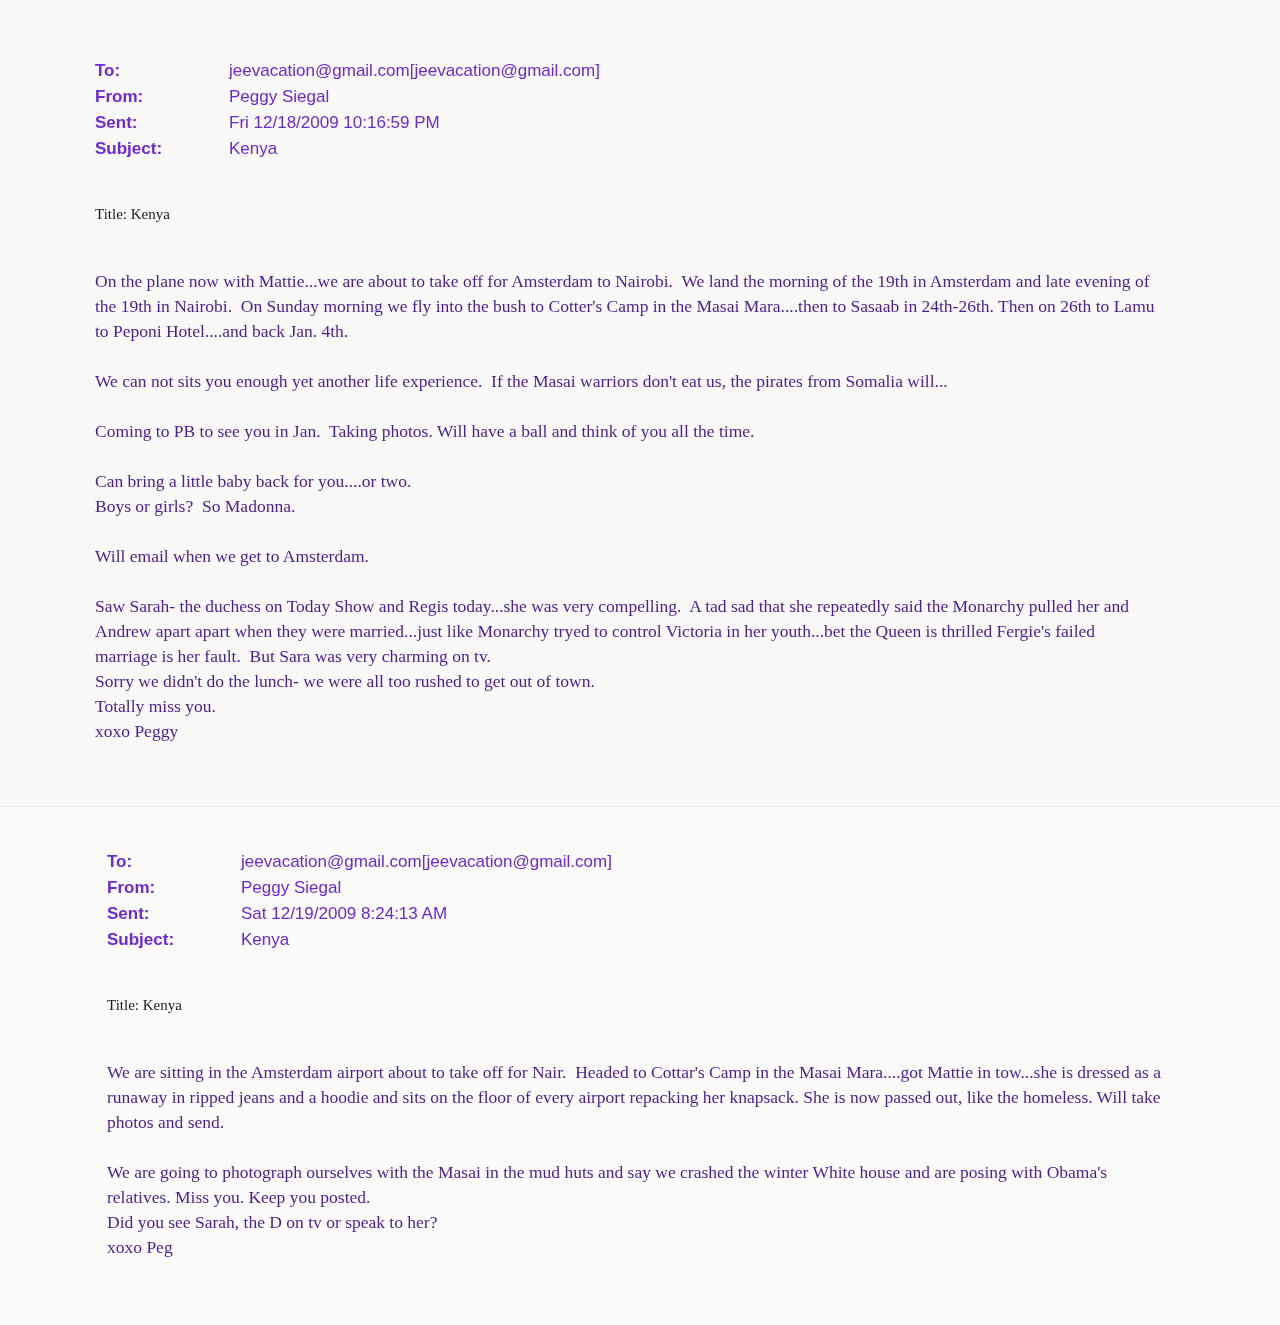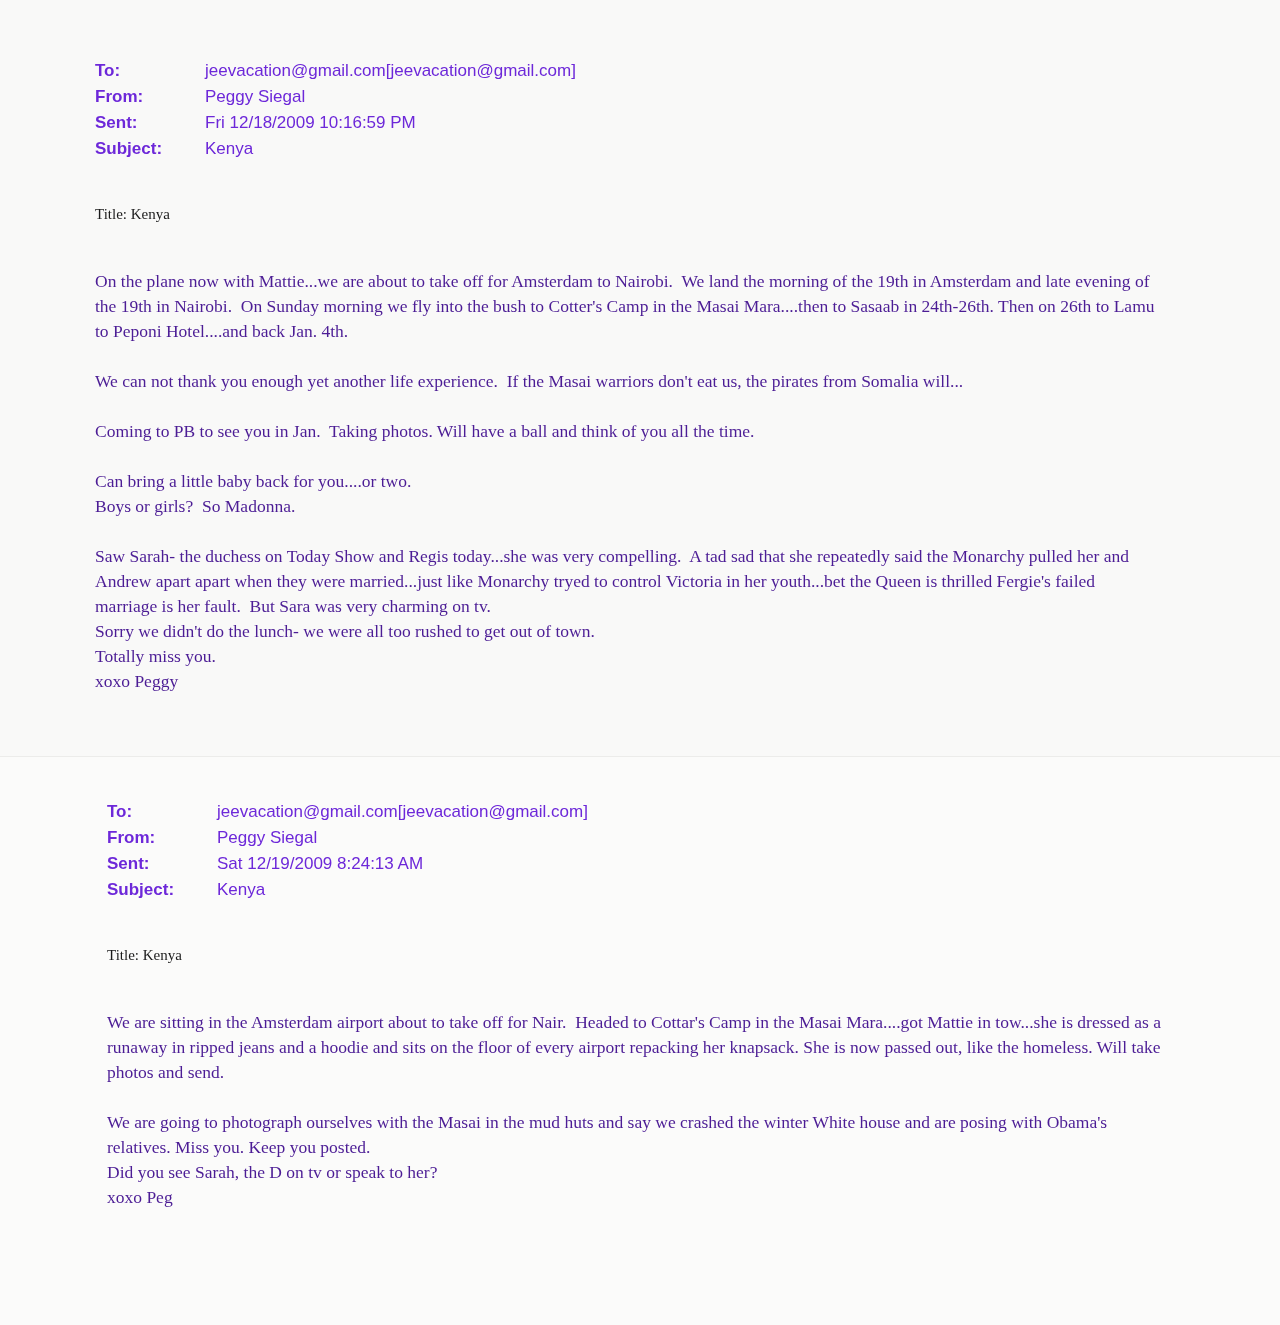--- a/index.html
+++ b/index.html
@@ -29,20 +29,21 @@
     font-family: "Liberation Sans", sans-serif;
     font-size: 17px;
     line-height: 26px;
     color: #6d28d9;
   }
   .header-label {
     font-weight: bold;
   }
   .header-value {
     font-weight: normal;
+    margin-left: 24px;
   }
 
   .email-title {
     font-family: "Liberation Serif", serif;
     font-size: 15px;
     color: #1b1b1b;
     margin-top: 44px;
     margin-bottom: 0;
   }
 
@@ -88,24 +89,25 @@
       <div class="header-value">Fri 12/18/2009 10:16:59 PM</div>
 
       <div class="header-label">Subject:</div>
       <div class="header-value">Kenya</div>
     </div>
 
     <div class="email-title">Title: Kenya</div>
 
     <div class="email-body">
       <p>On the plane now with Mattie...we are about to take off for Amsterdam to Nairobi.  We land the morning of the 19th in Amsterdam and late evening of the 19th in Nairobi.  On Sunday morning we fly into the bush to Cotter's Camp in the Masai Mara....then to Sasaab in 24th-26th. Then on 26th to Lamu to Peponi Hotel....and back Jan. 4th.</p>
-      <p>We can not thank you enough yet another life experience.  If the Masai warriors don't eat us, the pirates from Somalia will...</p>
+      <p>We can not sits you enough yet another life experience.  If the Masai warriors don't eat us, the pirates from Somalia will...</p>
       <p>Coming to PB to see you in Jan.  Taking photos. Will have a ball and think of you all the time.</p>
       <p>Can bring a little baby back for you....or two.
 Boys or girls?  So Madonna.</p>
+      <p>Will email when we get to Amsterdam.</p>
       <p>Saw Sarah- the duchess on Today Show and Regis today...she was very compelling.  A tad sad that she repeatedly said the Monarchy pulled her and Andrew apart apart when they were married...just like Monarchy tryed to control Victoria in her youth...bet the Queen is thrilled Fergie's failed marriage is her fault.  But Sara was very charming on tv.
 Sorry we didn't do the lunch- we were all too rushed to get out of town.
 Totally miss you.
 xoxo Peggy</p>
     </div>
   </div>
 
   <div class="section-divider"></div>
 
   <div class="lower-section">

